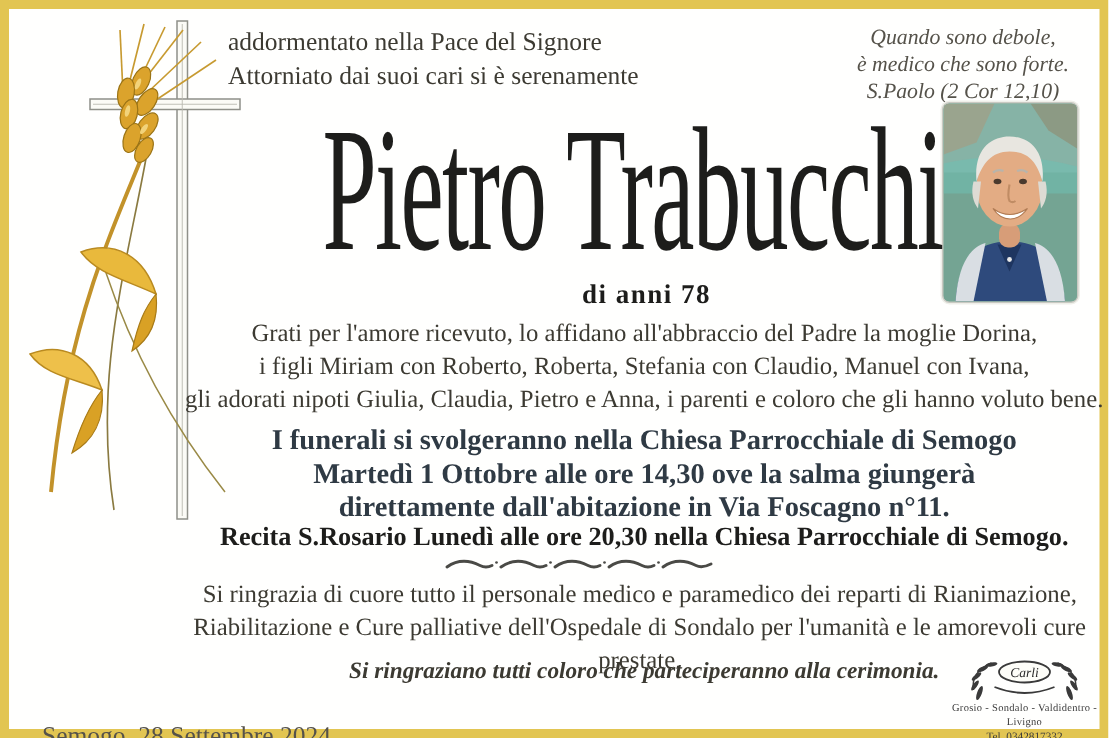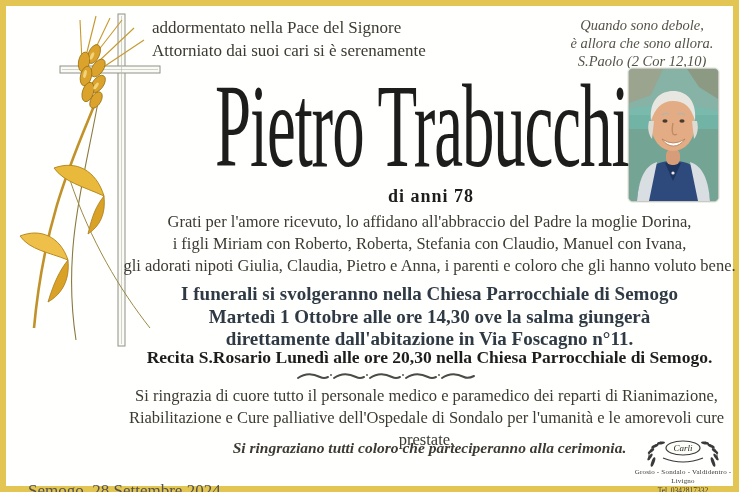--- a/index.html
+++ b/index.html
@@ -146,21 +146,21 @@
     </svg>
   </div>
 
   <div class="abs intro">
     <div>addormentato nella Pace del Signore</div>
     <div>Attorniato dai suoi cari si è serenamente</div>
   </div>
 
   <div class="abs quote">
     <div>Quando sono debole,</div>
-    <div>è allora che sono allora.</div>
+    <div>è medico che sono forte.</div>
     <div>S.Paolo (2 Cor 12,10)</div>
   </div>
 
   <div class="abs photo">
     <svg width="89" height="132" viewBox="0 0 89 132" xmlns="http://www.w3.org/2000/svg">
       <rect x="0" y="0" width="89" height="132" fill="#74a493"></rect>
       <rect x="0" y="0" width="89" height="46" fill="#86b3a6"></rect>
       <path d="M0 0 L34 0 L22 26 L0 34 Z" fill="#9aa48e"></path>
       <path d="M58 0 L89 0 L89 30 L70 18 Z" fill="#8c9a84"></path>
       <path d="M0 40 Q 44 30 89 42 L89 60 L0 60 Z" fill="#6fc0b2" opacity="0.55"></path>

